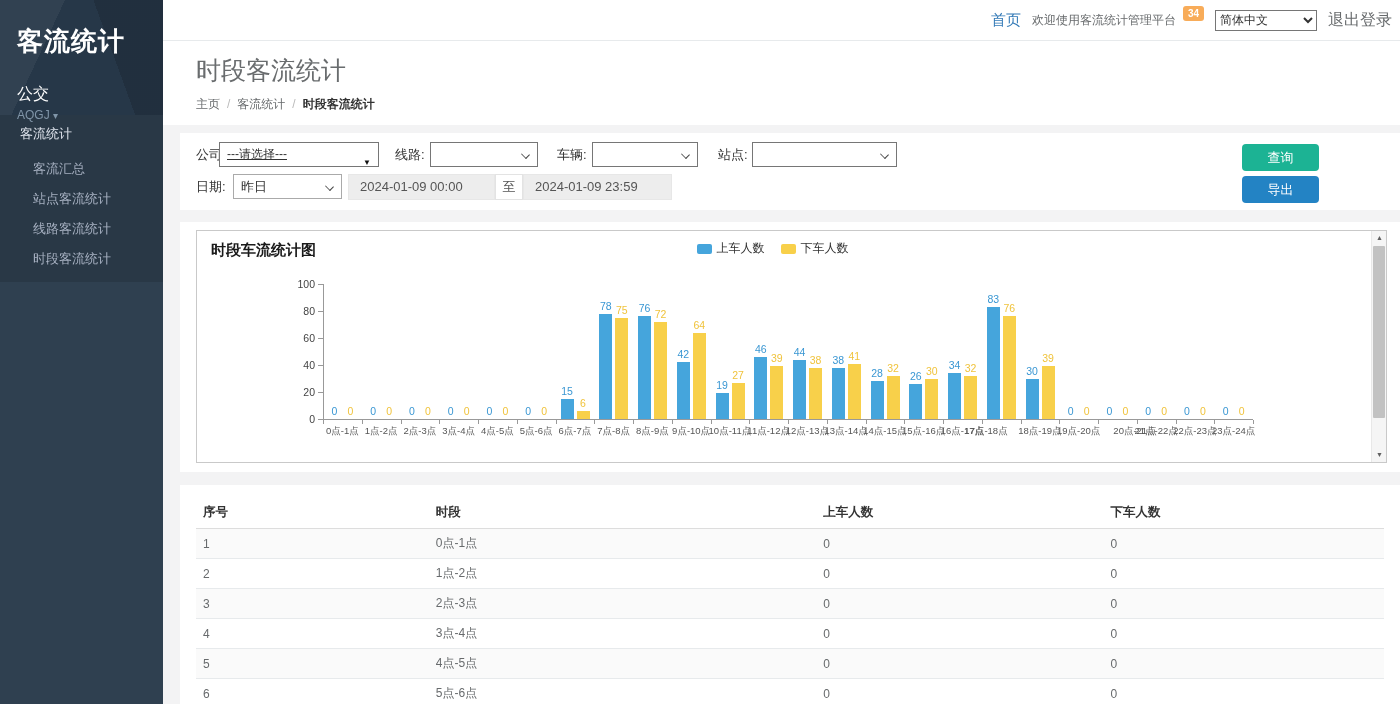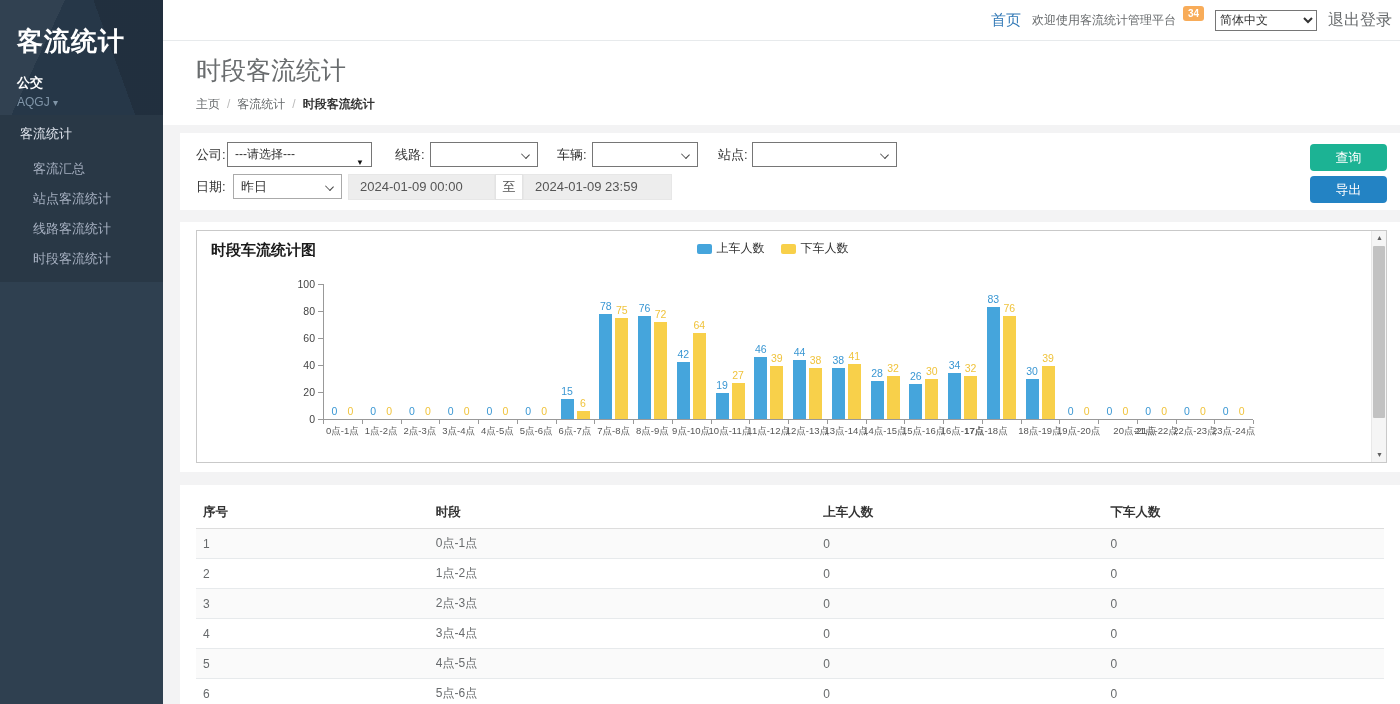--- a/index.html
+++ b/index.html
@@ -8,21 +8,21 @@
 
   
   .sidebar { position:absolute; left:0; top:0; width:163px; height:704px;
     background:#2f4050; }
   .brand { height:115px; padding:24px 0 0 17px;
     background:
       linear-gradient(115deg, rgba(255,255,255,0.05) 0%, rgba(255,255,255,0.05) 30%, rgba(255,255,255,0) 30%),
       linear-gradient(250deg, rgba(0,0,0,0.14) 0%, rgba(0,0,0,0.14) 34%, rgba(0,0,0,0) 34%),
       #263748; }
   .brand-title { color:#fff; font-size:26px; font-weight:bold; letter-spacing:1px; }
-  .brand-org { margin-top:15px; color:#fff; font-size:13px; font-weight:bold; }
+  .brand-org { margin-top:25px; color:#fff; font-size:16px; font-weight:normal; }
   .brand-code { margin-top:3px; color:#8095a8; font-size:12px; cursor:pointer; }
   .brand-code .caret { font-size:10px; }
   .nav-section { background:#293846; }
   .nav-section-header { padding:10px 0 9px 20px; color:#dfe4ed; font-size:13px; cursor:pointer; }
   .nav-sub { padding:2px 0 8px 0; }
   .nav-sub-item { padding:6px 0 6px 33px; color:#a7b1c2; font-size:13px; cursor:pointer; white-space:nowrap; }
   .nav-item { padding:10px 0 10px 20px; color:#a7b1c2; font-size:13px; cursor:pointer; }
 
   
   .topbar { position:absolute; left:163px; top:0; width:1237px; height:41px;
@@ -52,21 +52,21 @@
   .f-label { position:absolute; font-size:13px; color:#333; line-height:26px; }
   .f-select { position:absolute; height:25px; border:1px solid #767676; background:#fff;
     font-size:12px; color:#333; line-height:23px; padding-left:7px; cursor:pointer; }
   .f-select .arrow-down { position:absolute; right:7px; top:8px; font-size:8px; color:#111; }
   .chev { position:absolute; right:8px; top:8px; width:7px; height:7px;
     border-right:1.5px solid #444; border-bottom:1.5px solid #444; transform:rotate(45deg) scale(1,0.8); }
   .f-date-input { position:absolute; height:26px; background:#ededed; border:1px solid #e7e7e7;
     font-size:13px; color:#555; line-height:24px; padding-left:11px; }
   .f-sep { position:absolute; height:26px; width:28px; background:#fff; border:1px solid #e3e3e3;
     font-size:13px; color:#555; line-height:24px; text-align:center; }
-  .btn { position:absolute; left:1130px; width:77px; height:27px; border:none; border-radius:4px;
+  .btn { position:absolute; left:1062px; width:77px; height:27px; border:none; border-radius:4px;
     color:#fff; font-size:13px; cursor:pointer; font-family:"Liberation Sans",sans-serif; }
   .btn-query { top:11px; background:#1cb394; }
   .btn-export { top:43px; background:#2383c4; }
 
   
   .chart-box { position:absolute; left:17px; top:97px; width:1220px; height:250px; background:#fff; }
   .chart-container { position:absolute; left:16px; top:8px; width:1191px; height:233px;
     border:1px solid #c9c9c9; background:#fff; overflow:hidden; }
   .chart-title { position:absolute; left:14px; top:10px; font-size:15px; font-weight:bold; color:#1a1a1a; }
   .legend { position:absolute; left:0; right:38px; top:9px; display:flex; justify-content:center; gap:16px; }
@@ -125,21 +125,21 @@
 
 <div class="heading">
   <div class="page-title">时段客流统计</div>
   <div class="breadcrumb" id="breadcrumb"><span>主页</span><span class="sep">/</span><span>客流统计</span><span class="sep">/</span><span class="last">时段客流统计</span></div>
 </div>
 
 <div class="content">
 
   <div class="filter-box">
     <span class="f-label" style="left:16px; top:9px;">公司:</span>
-    <div class="f-select" style="left:47px; top:9px; width:145px;">
+    <div class="f-select" style="left:39px; top:9px; width:160px;text-decoration:underline;">
       <span>---请选择---</span>
       <span class="arrow-down">▼</span>
     </div>
     <span class="f-label" style="left:215px; top:9px;">线路:</span>
     <div class="f-select" style="left:250px; top:9px; width:108px;">
       <span class="chev"></span>
     </div>
     <span class="f-label" style="left:377px; top:9px;">车辆:</span>
     <div class="f-select" style="left:412px; top:9px; width:106px;">
       <span class="chev"></span>

